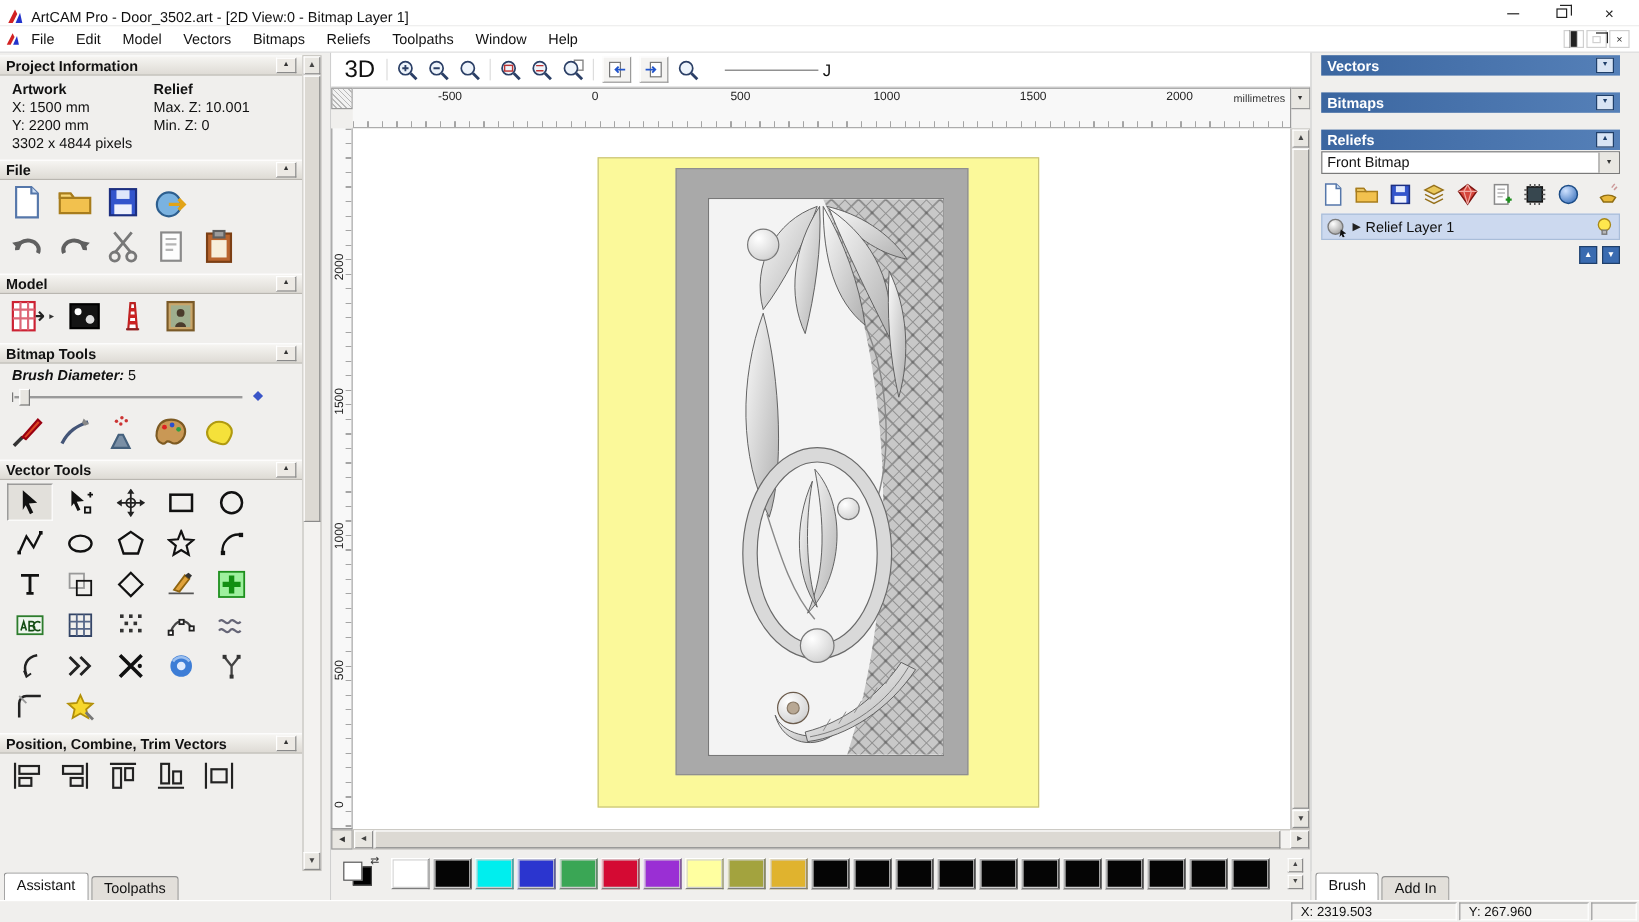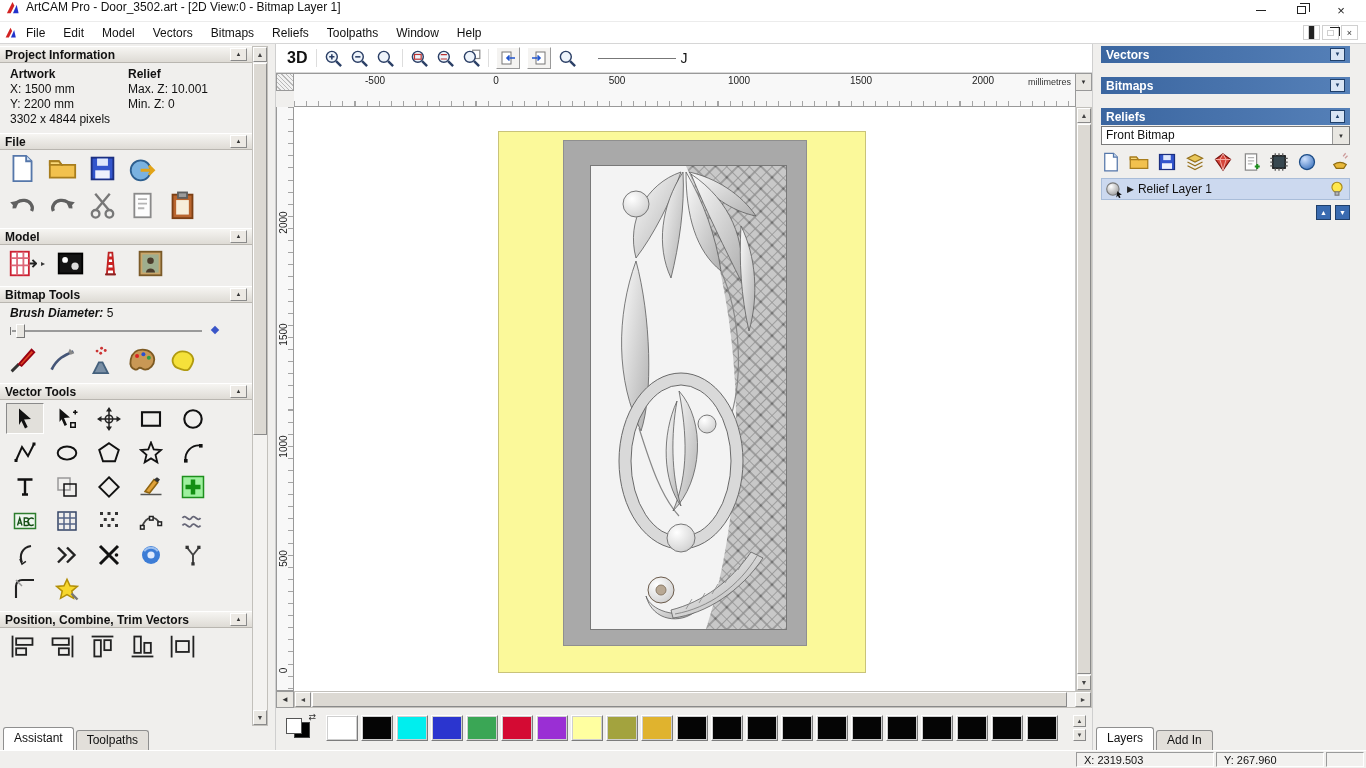--- a/index.html
+++ b/index.html
@@ -1,21 +1,21 @@
 <!DOCTYPE html>
 <html><head>
 <meta charset="utf-8">
 <style>
 *{margin:0;padding:0;box-sizing:border-box}
 html,body{width:1366px;height:768px;overflow:hidden}
 body{font-family:"Liberation Sans","DejaVu Sans",sans-serif;font-size:12px;color:#111;background:#f0efed;position:relative}
 .svgdefs{position:absolute;width:0;height:0;overflow:hidden}
 .ic{display:inline-block;vertical-align:middle}
 
-.titlebar{position:absolute;top:0;left:0;right:0;height:22px;background:#fff;display:flex;align-items:flex-start;padding:0 5px;border-bottom:1px solid #ececec}
+.titlebar{position:absolute;top:0;left:0;right:0;height:22px;background:#fff;display:flex;align-items:flex-end;padding:0 5px;border-bottom:1px solid #ececec}
 .titlebar .title{margin-left:6px;font-size:12px}
 .wbtns{margin-left:auto;display:flex;align-items:center}
 .wbtn{width:40px;height:20px;display:flex;align-items:center;justify-content:center;font-size:13px;color:#222}
 .minglyph{display:inline-block;width:10px;height:1px;background:#222}
 .restore{position:relative;width:9px;height:8px;border:1px solid #222}
 .restore:before{content:"";position:absolute;left:2px;top:-4px;width:9px;height:8px;border:1px solid #222;border-bottom:none;border-left:none}
 
 .menubar{position:absolute;top:22px;left:0;right:0;height:22px;background:#fff;border-bottom:1px solid #d6d6d6;display:flex;align-items:center;padding:0 4px}
 .menu-item{padding:2px 9px;cursor:default}
 .mdi{margin-left:auto;display:flex;gap:2px;padding-right:4px}
@@ -51,21 +51,21 @@
 .sthumb{position:absolute;left:0;right:0;top:16px;height:372px;background:#dcd9d3;border:1px solid;border-color:#fff #8a8a8a #8a8a8a #fff}
 
 .btabs{position:absolute;left:0;right:0;bottom:0;height:24px;display:flex;align-items:flex-end;padding-left:3px;background:#f0efed}
 .tab{height:20px;line-height:18px;padding:0 10px;background:#e2dfda;border:1px solid #8f8f8f;border-bottom:none;border-radius:3px 3px 0 0;margin-right:2px;font-size:12px}
 .tab.active{background:#fff;height:23px;line-height:21px}
 
 .center{position:absolute;top:44px;left:276px;width:816px;bottom:18px;background:#f0efed;display:flex;flex-direction:column}
 .ctoolbar{height:30px;background:#fff;border-bottom:1px solid #d8d8d8;display:flex;align-items:center;gap:7px;padding:0 9px}
 .ctoolbar .ic{width:19px;height:19px}
 .ctoolbar .ic svg{width:100%;height:100%}
-.tb3d{font-weight:bold;font-size:16px;padding:0 2px}
+.tb3d{font-weight:normal;font-size:20px;padding:0 2px}
 .tsep{width:1px;height:18px;background:#ddd}
 .toggle{width:24px;height:22px;border:1px solid;border-color:#fff #9a9a9a #9a9a9a #fff;background:#f4f3f1;display:flex;align-items:center;justify-content:center}
 .toggle .ic{width:16px;height:16px}
 .lww{display:flex;align-items:center;gap:4px;margin-left:14px}
 .lwline{width:78px;height:1px;background:#777}
 .lwj{font-size:14px}
 .rulerrow{display:flex;height:34px}
 .corner{width:18px;height:18px;border:1px solid #999;background:repeating-linear-gradient(45deg,#f2f2f2 0 2px,#b9b9b9 2px 3px)}
 .hruler{position:relative;flex:1;border:1px solid #999;border-left:none;background:#f8f8f8;overflow:hidden}
 .hruler .ticks{position:absolute;left:0;right:0;bottom:0;height:5px;background:repeating-linear-gradient(90deg,#a5a5a5 0 1px,transparent 1px 12.1px)}
@@ -1000,21 +1000,21 @@
     <span class="lname">Relief Layer 1</span>
     <span class="ic bulbbtn"><svg>
           <use href="#s-bulb"></use>
         </svg></span>
   </div>
   <div class="updown">
     <span class="udbtn">▲</span>
     <span class="udbtn">▼</span>
   </div>
   <div class="btabs" style="right:0;left:0">
-    <span class="tab active">Layers</span>
+    <span class="tab active">Brush</span>
     <span class="tab">Add In</span>
   </div>
 </aside>
 
 <footer class="status">
   <span class="scell x">X: 2319.503</span>
   <span class="scell y">Y: 267.960</span>
   <span class="scell end"></span>
 </footer>
 

